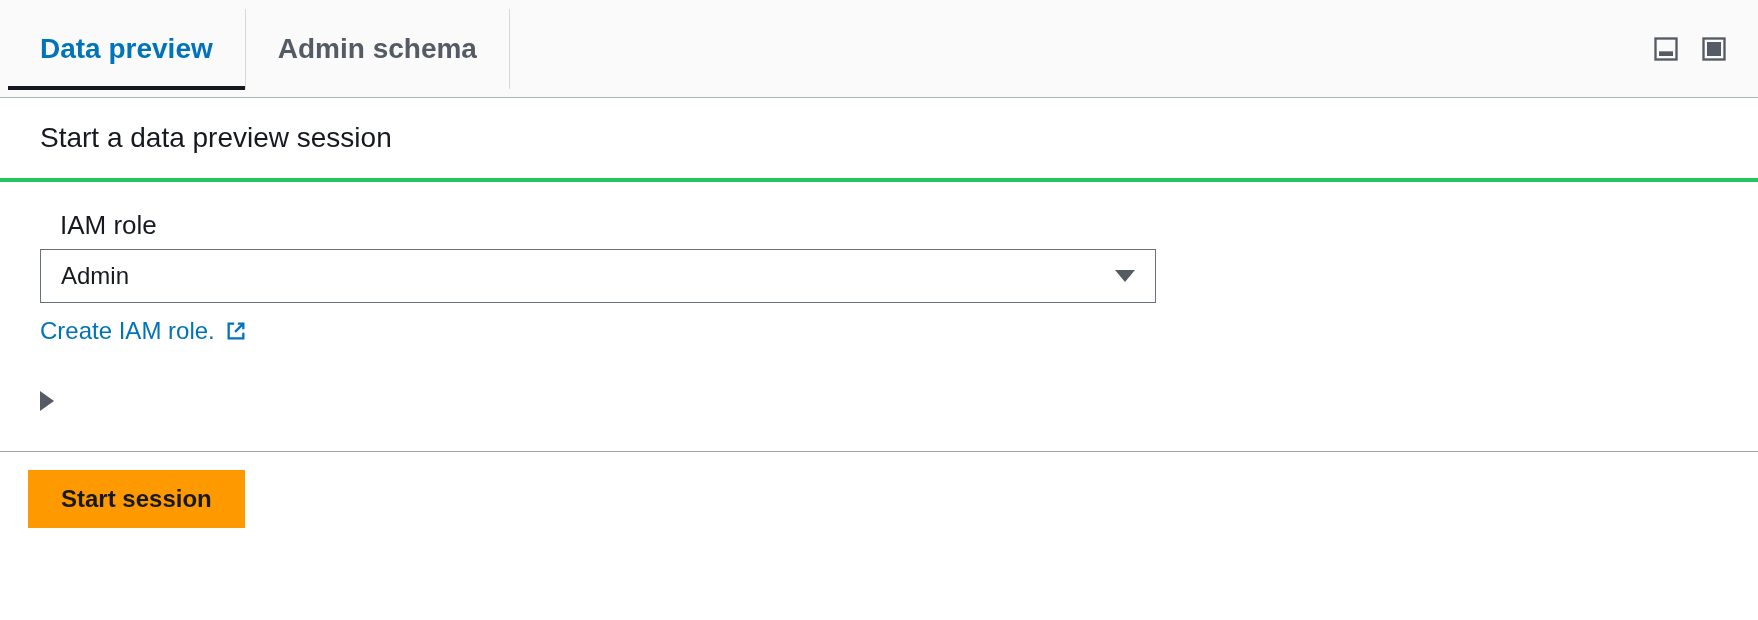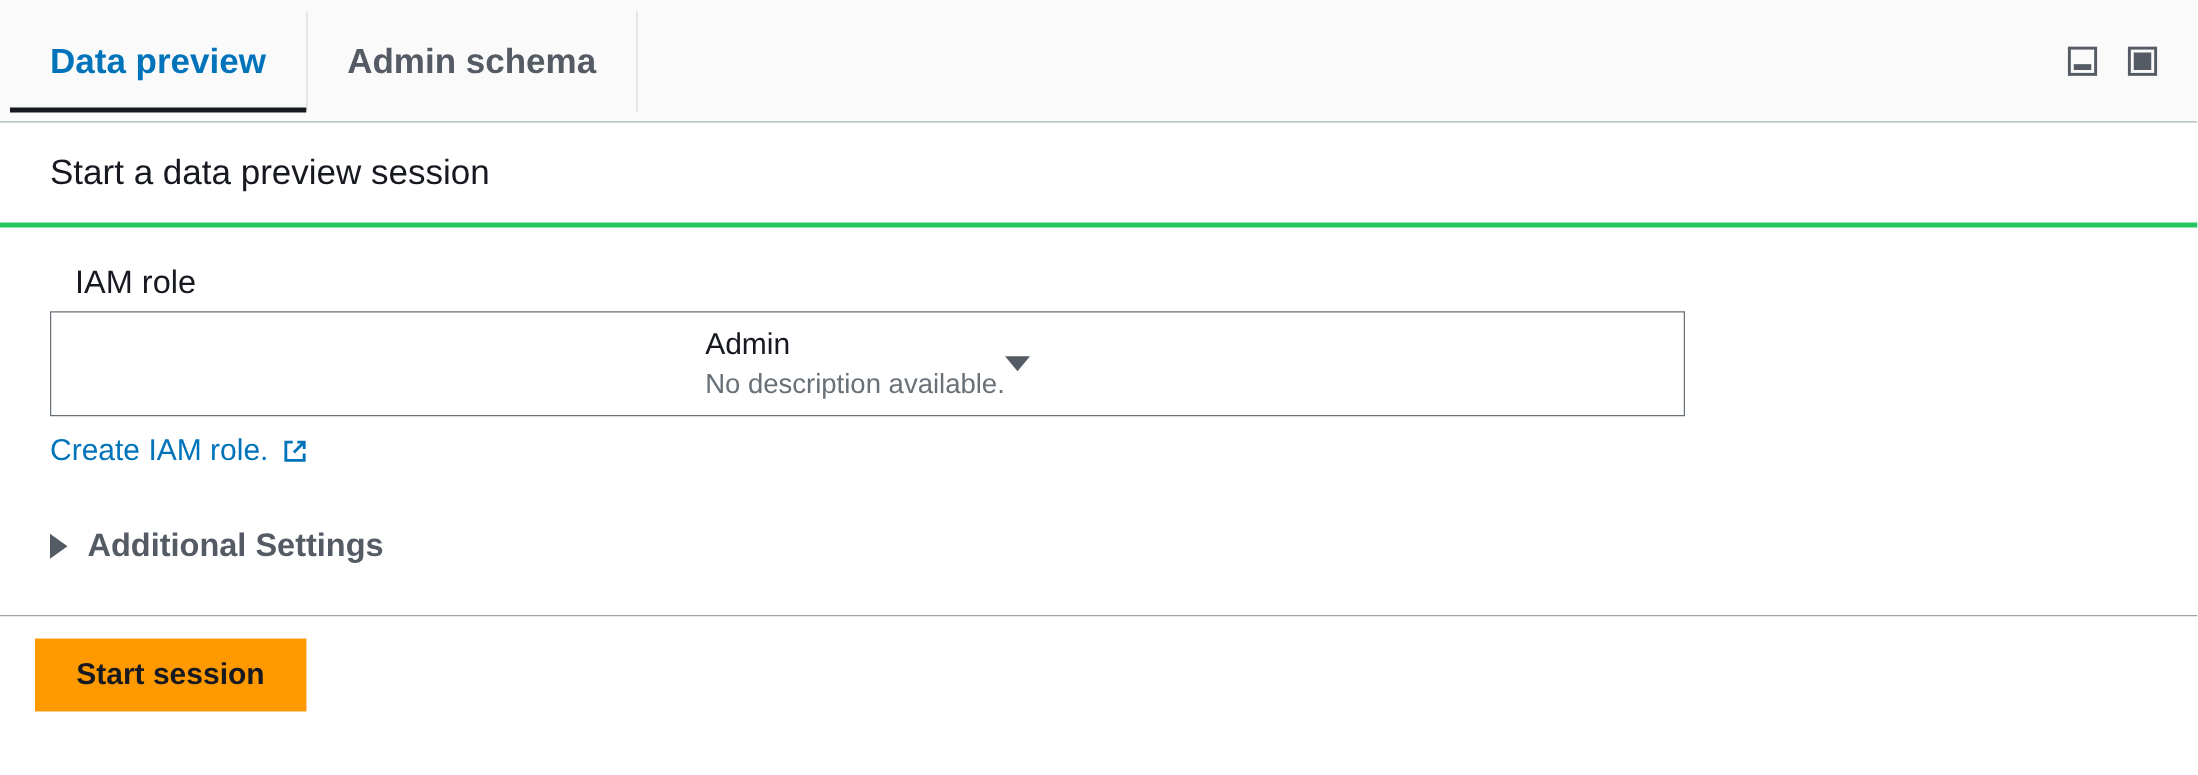--- a/index.html
+++ b/index.html
@@ -80,26 +80,26 @@
       margin-bottom: 8px;
       margin-left: 20px;
     }
     .field-description {
       font-size: 22px;
       color: #687078;
       margin-bottom: 18px;
       line-height: 1.4;
     }
     .select-box {
-      width: 1308px;
+      width: 1116px;
       border: 1px solid #687078;
       padding: 12px 20px;
       display: flex;
       align-items: center;
-      justify-content: center;
+      justify-content: space-between;
       cursor: pointer;
       background: #ffffff;
     }
     .select-text {
       display: flex;
       flex-direction: column;
     }
     .select-value {
       font-size: 24px;
       color: #16191f;
@@ -187,35 +187,33 @@
 </div>
 
 <div class="section-header">Start a data preview session</div>
 
 <div class="panel-body">
   <div class="field-label">IAM role</div>
 
   <div class="select-box">
     <div class="select-text">
       <span class="select-value">Admin</span>
-      <span class="select-subtext">No description available.</span>
     </div>
     <div class="caret-down"></div>
   </div>
 
   <a class="create-link">
     <span>Create IAM role.</span>
     <svg viewBox="0 0 24 24" fill="none" stroke="#0073bb" stroke-width="2.5">
       <path d="M10 4 H4 V20 H20 V14"></path>
       <path d="M14 4 H20 V10"></path>
       <path d="M20 4 L11 13"></path>
     </svg>
   </a>
 
   <div class="expandable">
     <div class="expandable-caret"></div>
-    <div class="expandable-label">Additional Settings</div>
   </div>
 </div>
 
 <div class="footer">
   <button class="primary-button">Start session</button>
 </div>
 
 </body></html>

